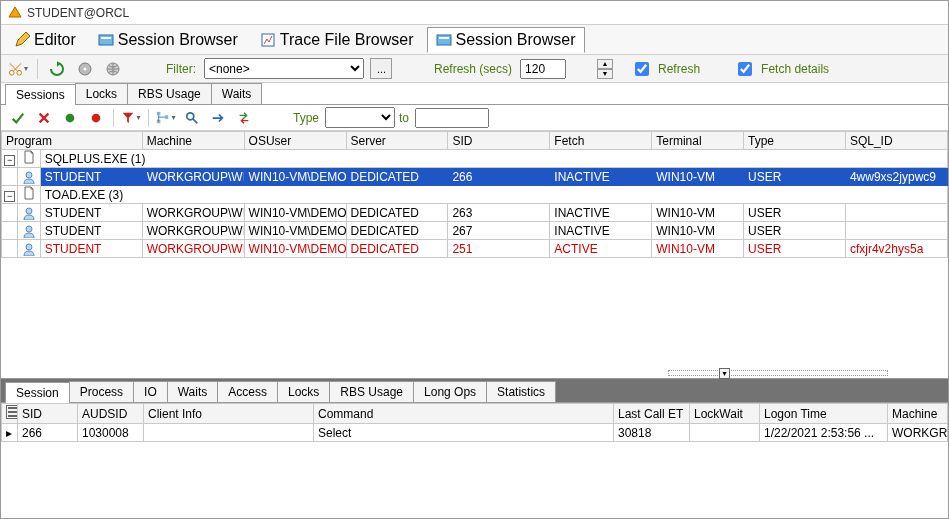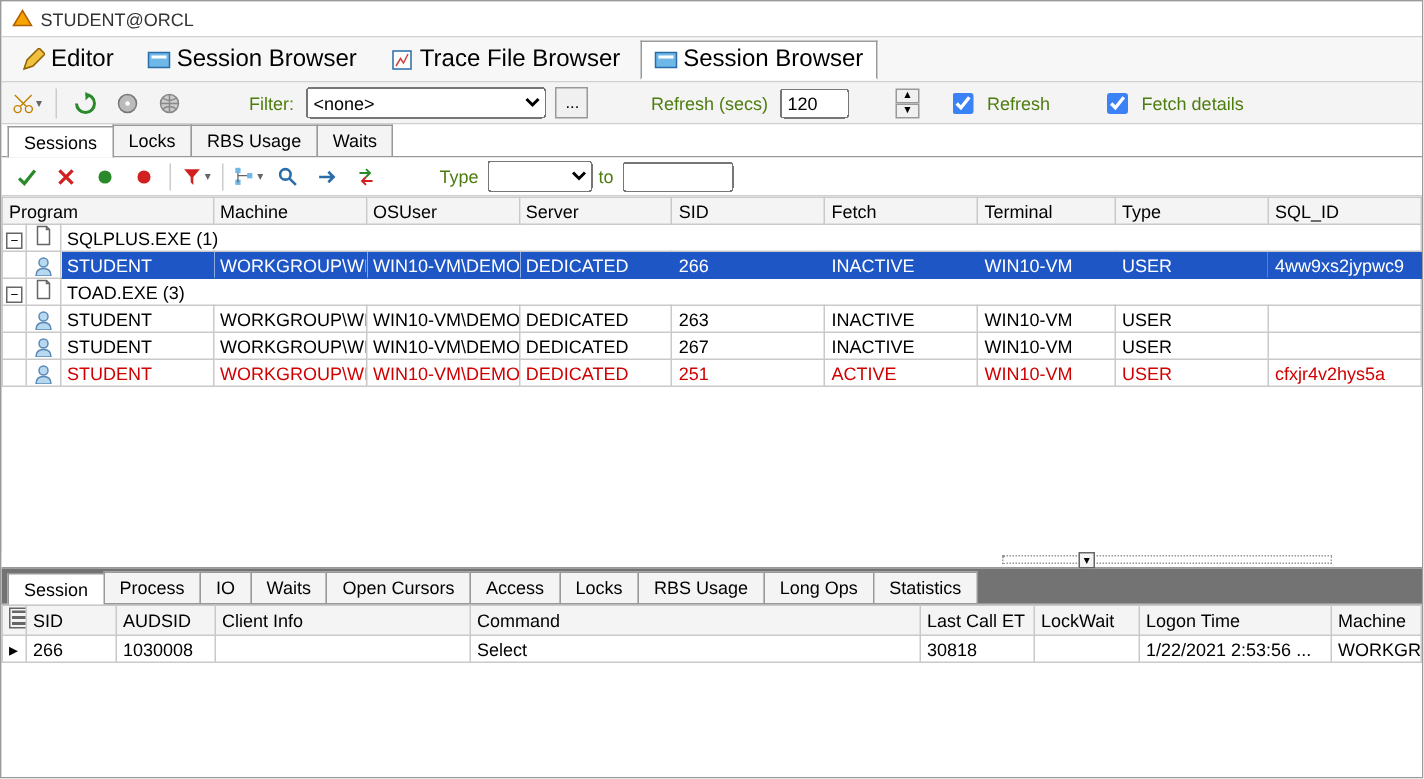--- a/index.html
+++ b/index.html
@@ -376,21 +376,20 @@
       <div class="splitter-caret">▾</div>
     </div>
   </div>
 
   <div class="bottom-area">
     <div class="bottom-tabstrip">
       <div class="tab active">Session</div>
       <div class="tab">Process</div>
       <div class="tab">IO</div>
       <div class="tab">Waits</div>
-      <div class="tab">Open Cursors</div>
       <div class="tab">Access</div>
       <div class="tab">Locks</div>
       <div class="tab">RBS Usage</div>
       <div class="tab">Long Ops</div>
       <div class="tab">Statistics</div>
     </div>
     <table class="detailgrid">
       <colgroup>
         <col style="width:16px">
           <col style="width:60px">

